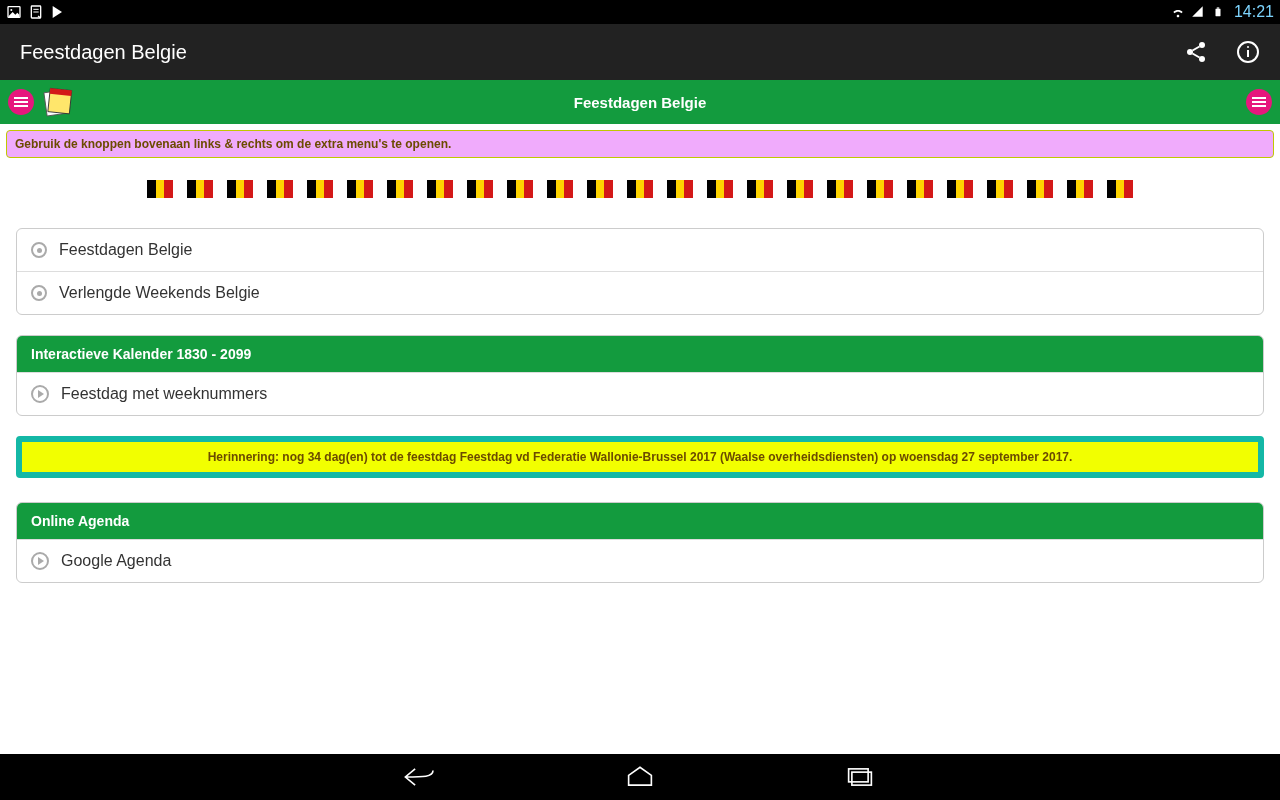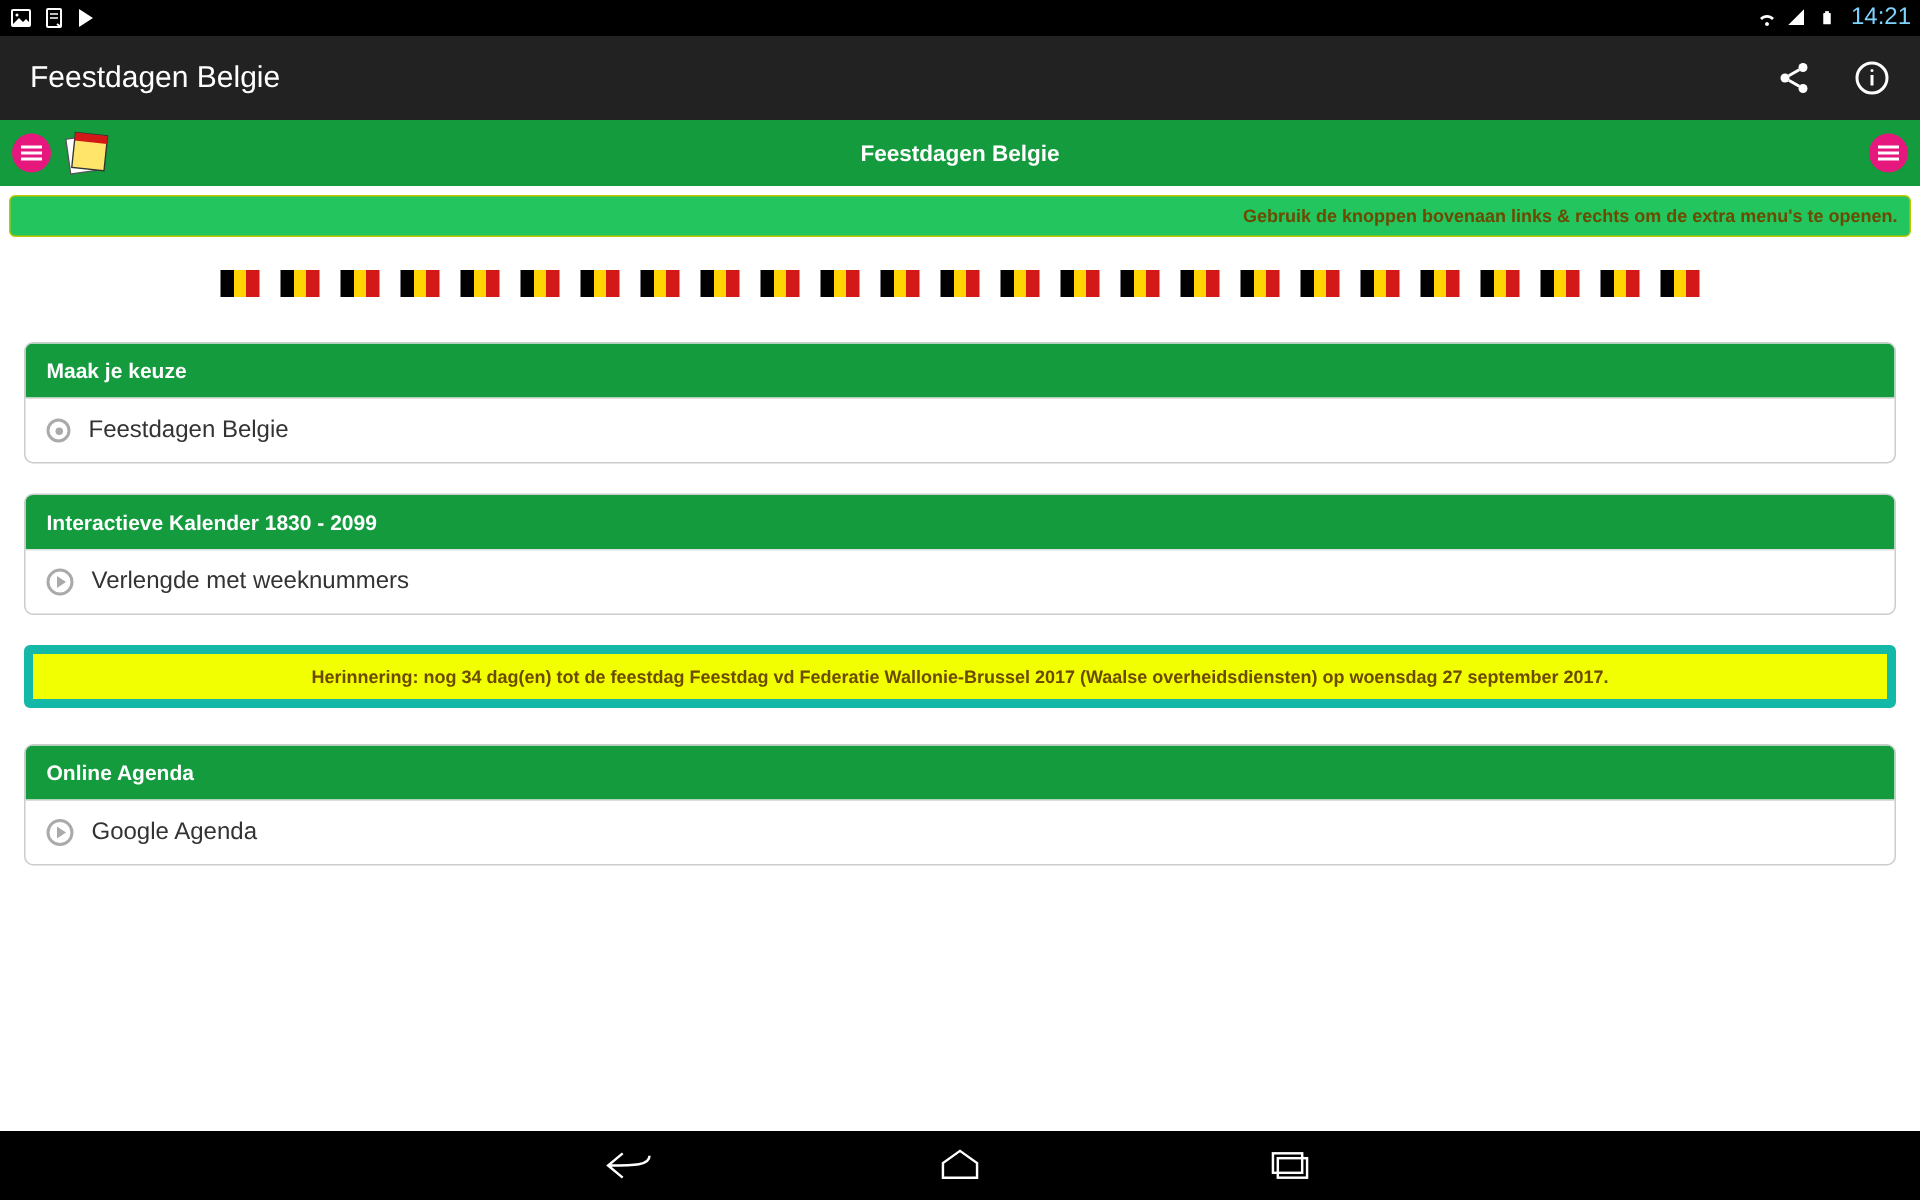--- a/index.html
+++ b/index.html
@@ -62,24 +62,24 @@
   .cal-icon { width: 36px; height: 36px; margin-left: 6px; }
   .green-title {
     position: absolute; left: 50%; transform: translateX(-50%);
     color: #fff; font-size: 15px; font-weight: bold;
   }
   .menu-right { margin-left: auto; }
 
   
   .yellow-bar {
     margin: 6px;
-    background: #22c55e;
+    background: #f0abfc;
     border: 1px solid #c0c800;
     border-radius: 4px;
-    text-align: right;
+    text-align: left;
     padding: 6px 8px;
     font-size: 12px;
     color: #6b4b00;
     font-weight: bold;
   }
 
   
   .flag-strip {
     display: flex;
     gap: 14px;
@@ -397,32 +397,35 @@
       </div>
       <div class="flag">
         <span class="blk"></span>
         <span class="yel"></span>
         <span class="red"></span>
       </div>
     </div>
 
 
   <div class="card-wrap">
-    <div class="card-header">Maak je keuze</div>
     <div class="list-item">
       <span class="list-bullet"></span>
       <span>Feestdagen Belgie</span>
     </div>
+    <div class="list-item">
+      <span class="list-bullet"></span>
+      <span>Verlengde Weekends Belgie</span>
+    </div>
   </div>
 
   <div class="card-wrap">
     <div class="card-header">Interactieve Kalender 1830 - 2099</div>
     <div class="list-item">
       <span class="list-arrow"></span>
-      <span>Verlengde met weeknummers</span>
+      <span>Feestdag met weeknummers</span>
     </div>
   </div>
 
   <div class="yellow-reminder">
     <span>Herinnering: nog 34 dag(en) tot de feestdag Feestdag vd Federatie Wallonie-Brussel 2017 (Waalse overheidsdiensten) op woensdag 27 september 2017.</span>
   </div>
 
   <div class="card-wrap">
     <div class="card-header">Online Agenda</div>
     <div class="list-item">

